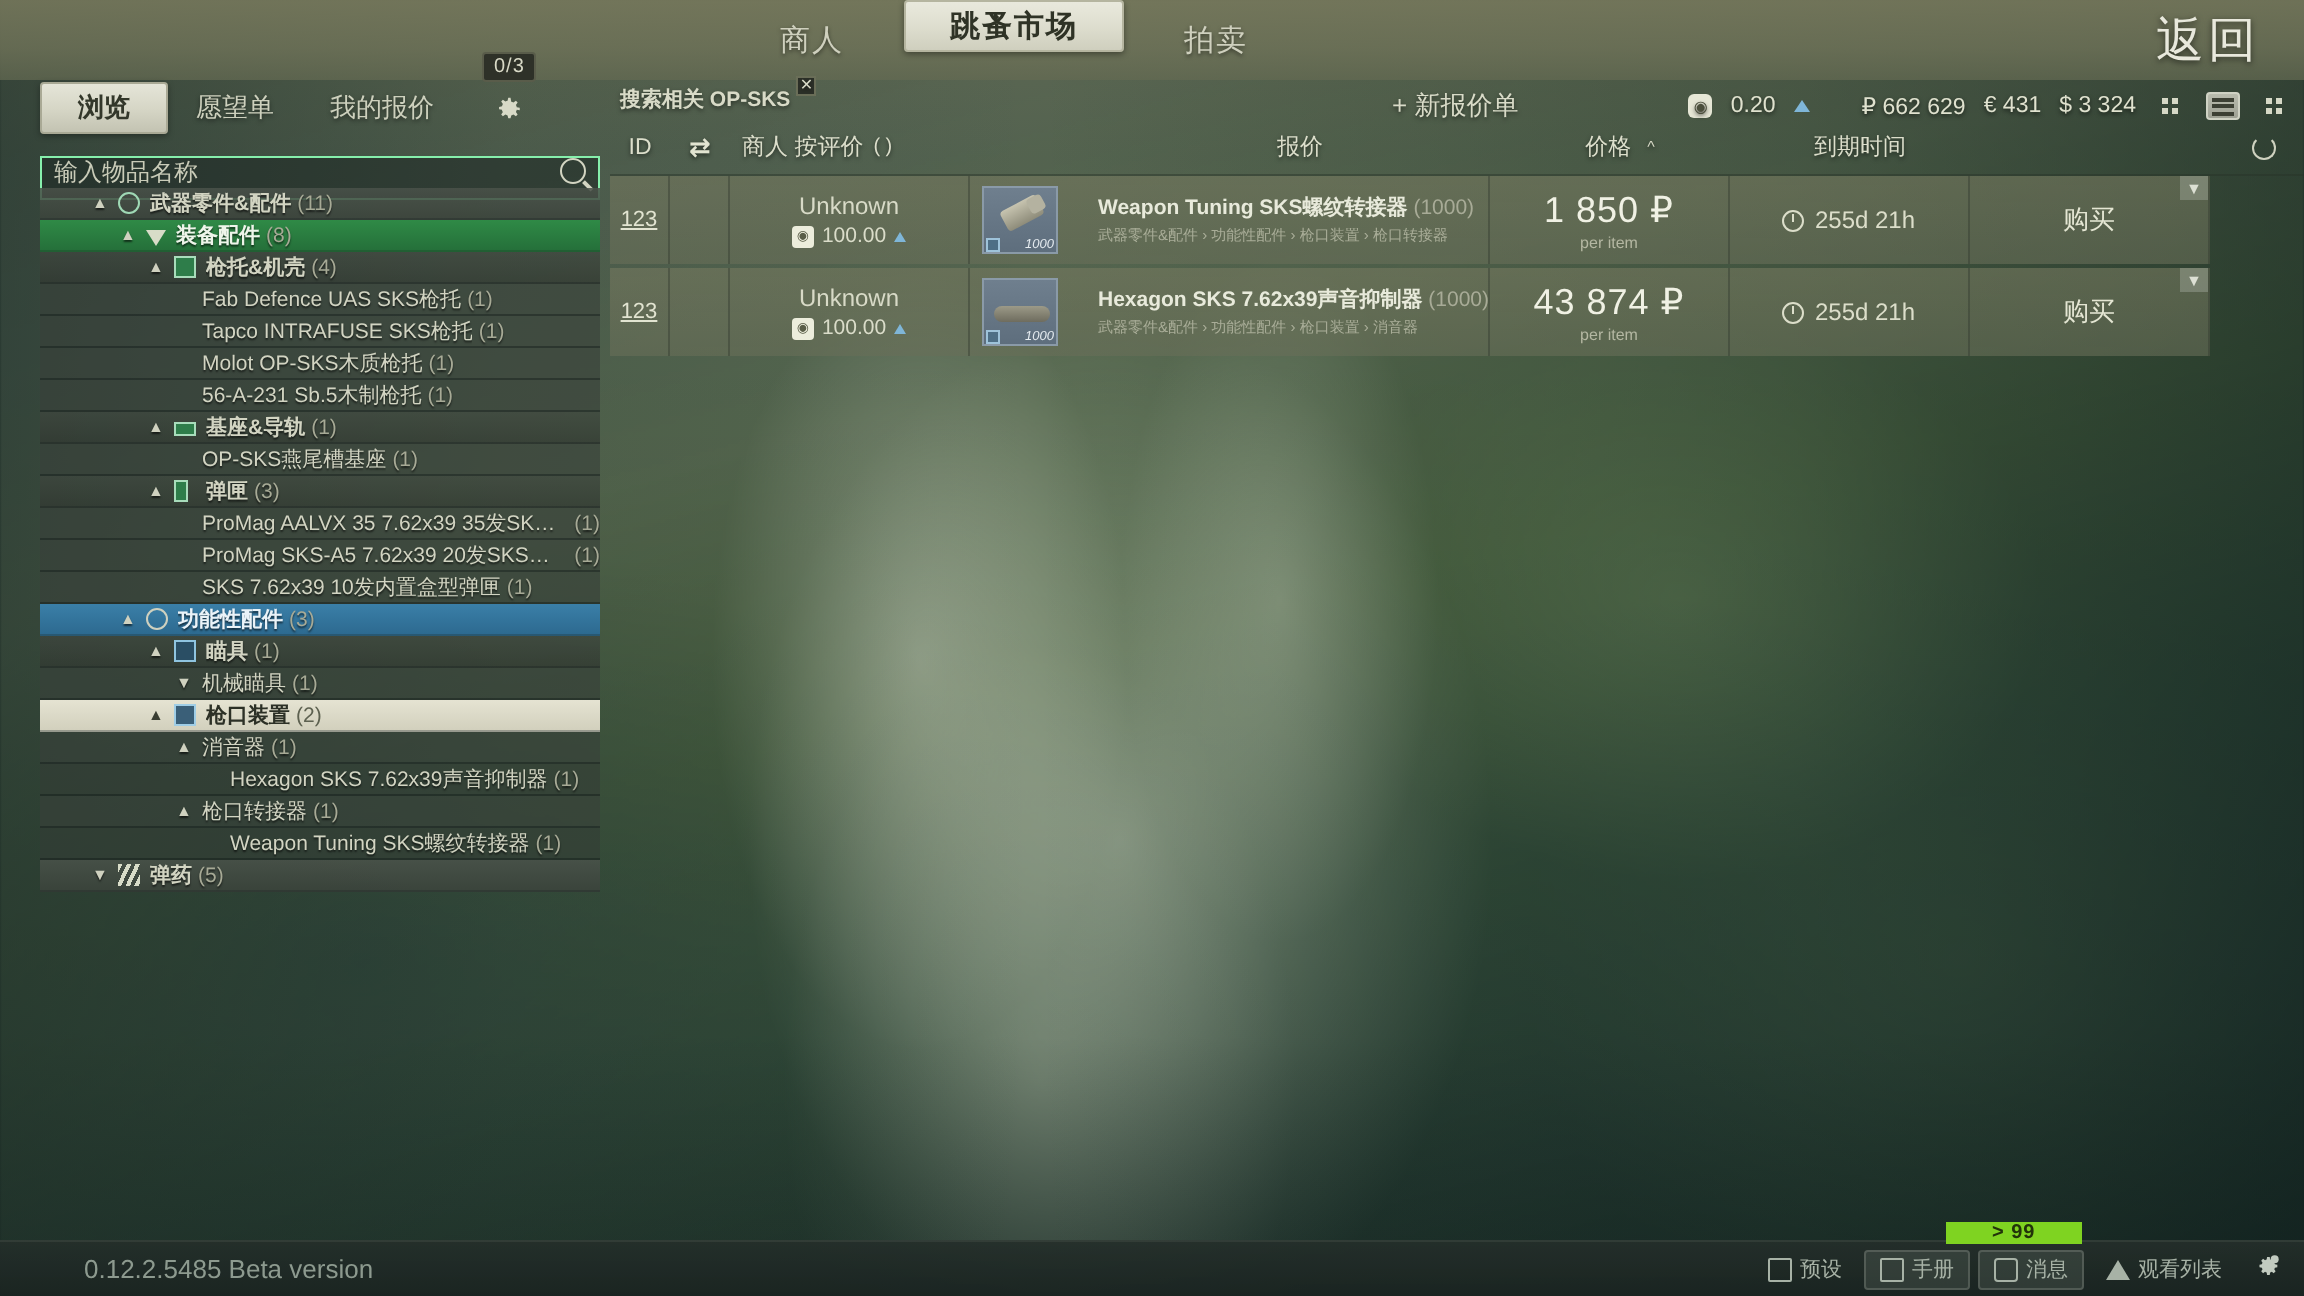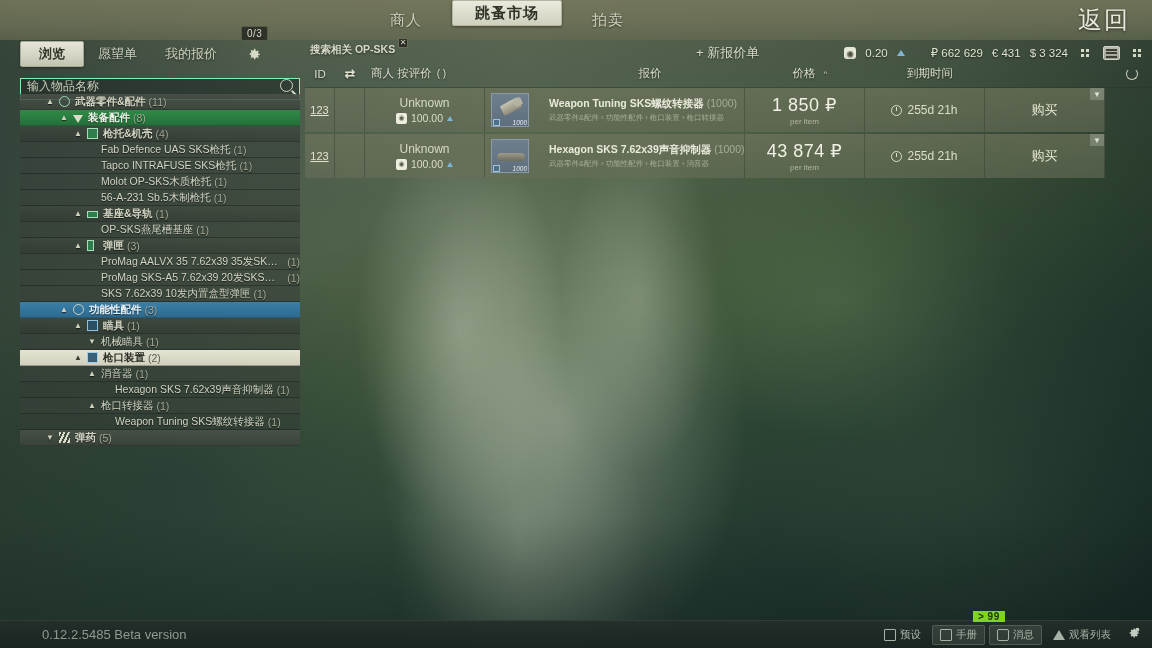--- a/index.html
+++ b/index.html
@@ -267,21 +267,21 @@
     font-size: 10.5px; color: #a7b2a6; cursor: pointer; border-radius: 2px;
   }
   .botbtn.boxed { background: rgba(90,100,92,0.35); border: 1px solid rgba(140,150,140,0.35); }
   .bico { width: 12px; height: 12px; border: 1.3px solid #a7b2a6; display: inline-block; }
   .bico.doc { border-radius: 1px; }
   .bico.msg { border-radius: 2px; }
   .bico.warn { width: 0; height: 0; border: none; border-left: 6px solid transparent; border-right: 6px solid transparent; border-bottom: 10px solid #a7b2a6; }
   .badge99 {
     position: absolute; left: 96px; top: -14px;
     background: #7fd321; color: #22330a; font-size: 10px; font-weight: bold;
-    padding: 0 5px; letter-spacing: 0.5px;
+    padding: 0 23px; letter-spacing: 0.5px;
   }
   .gear-b { font-size: 14px; color: #c2cbc0; cursor: pointer; padding: 0 4px; }
   .gear-svg { display: block; }
 </style>
 </head>
 <body>
 
 <div id="root">
   <div class="bg"></div>
   <div class="bg-veil"></div>

